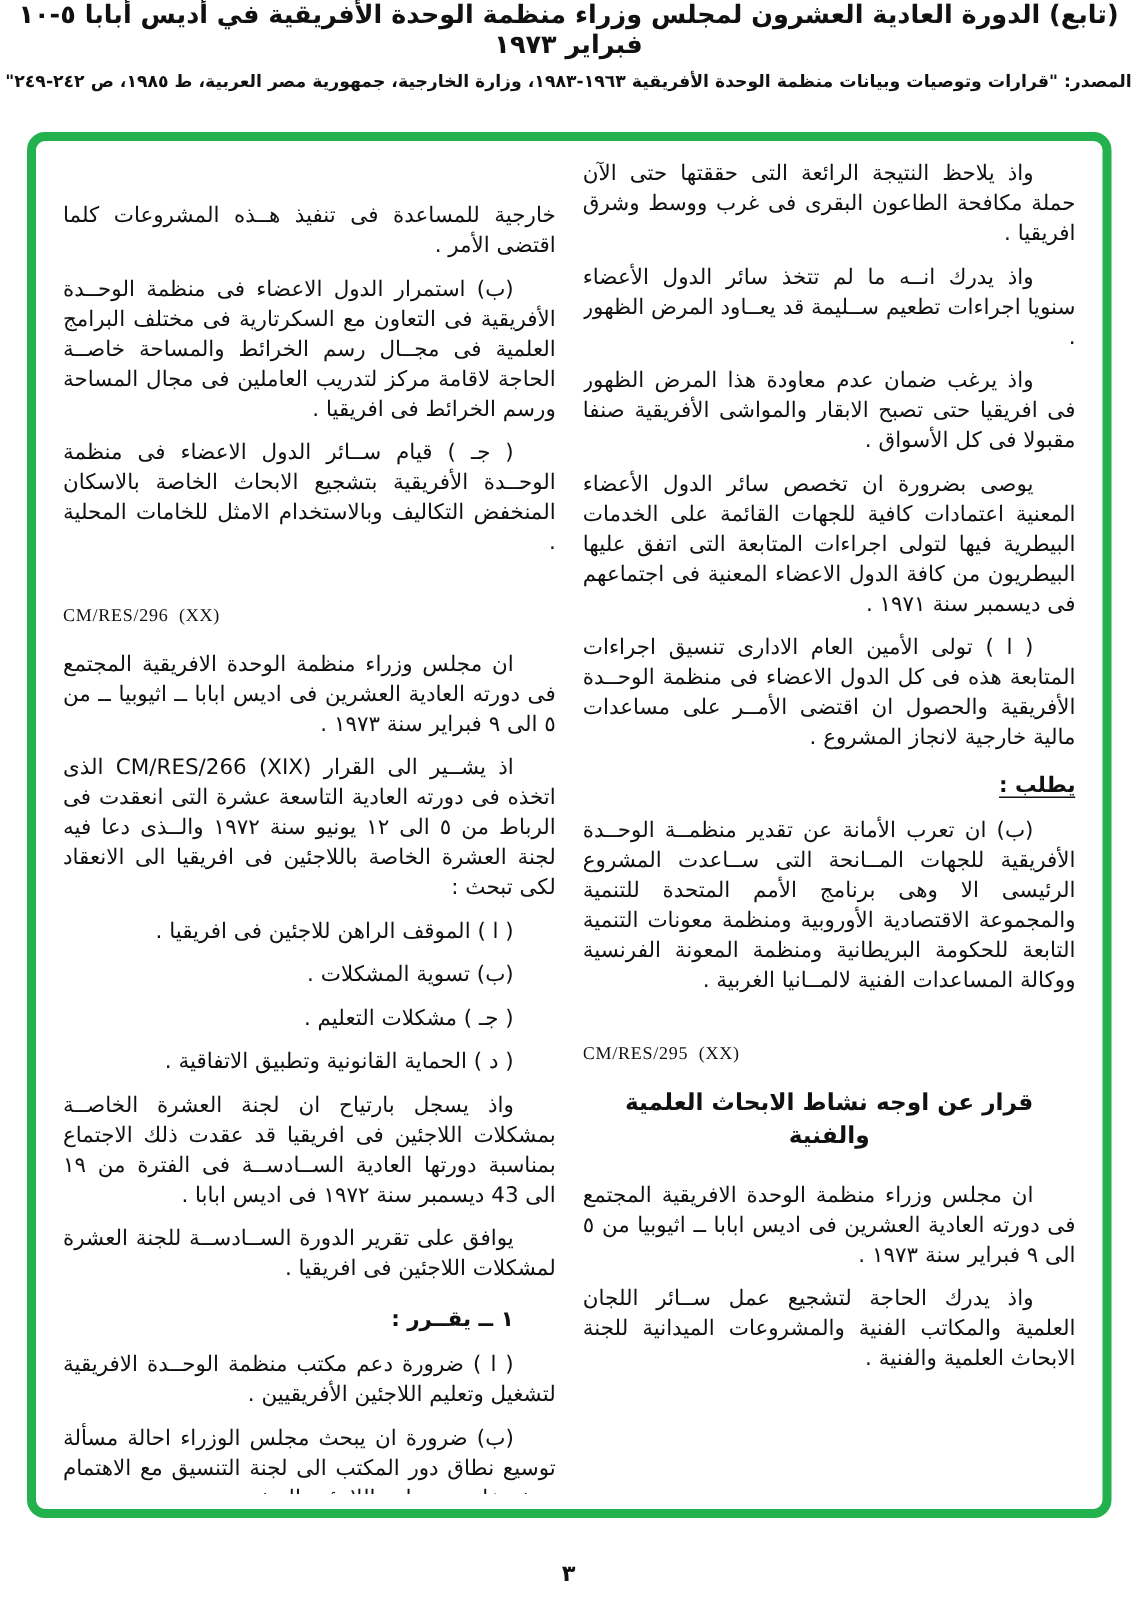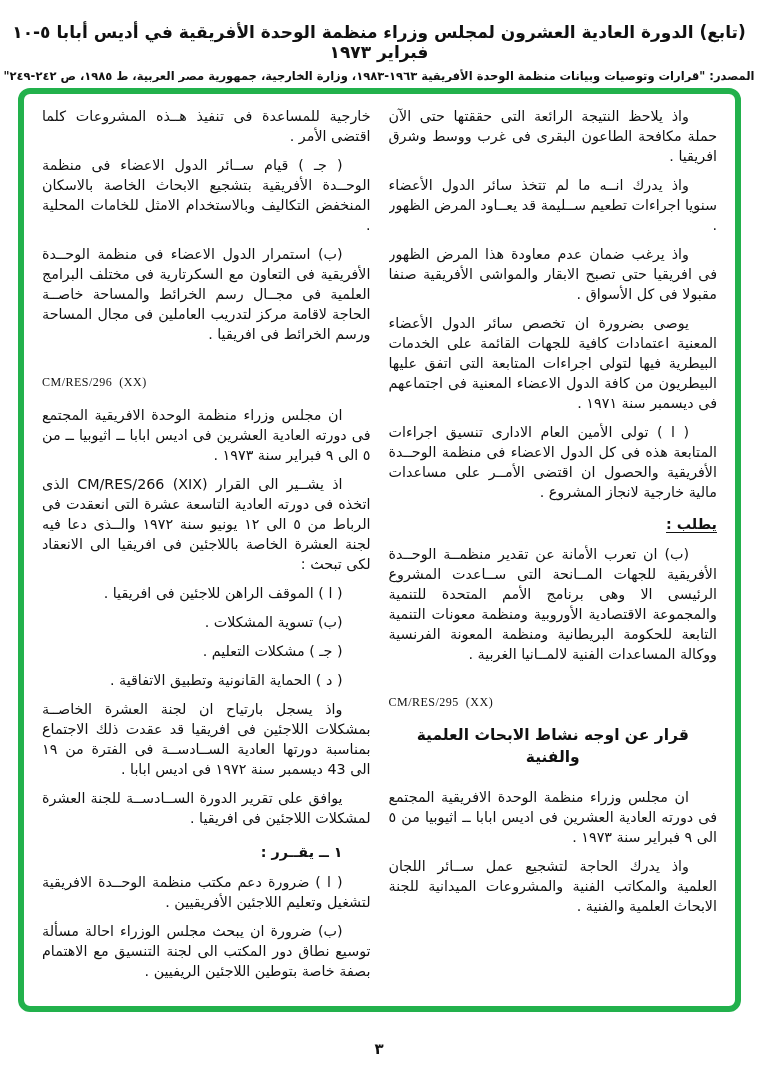--- a/index.html
+++ b/index.html
@@ -13,21 +13,20 @@
     position: relative;
     overflow: hidden;
     font-family: "DejaVu Sans", sans-serif;
     color: #111111;
   }
   .header {
     position: absolute;
     top: 0;
     left: 0;
     right: 0;
-    padding-top: 22px;
     text-align: center;
     direction: rtl;
   }
   .doc-title {
     font-size: 17px;
     font-weight: bold;
     letter-spacing: 0;
   }
   .doc-source {
     font-size: 11.5px;
@@ -56,21 +55,21 @@
   .col {
     flex: 1 1 0;
     overflow: hidden;
     direction: rtl;
     text-align: justify;
     font-size: 14.3px;
     line-height: 1.4;
   }
   .blk { margin: 0 0 9px 0; }
   .para { text-indent: 28px; }
-  .cont { text-indent: 0; }
+  .cont { text-indent: 0; margin-top: 28px; }
   .code {
     direction: ltr;
     text-align: left;
     font-family: "Liberation Serif", serif;
     font-size: 12px;
     font-weight: normal;
     letter-spacing: 0.5px;
     white-space: pre;
     margin: 30px 0 14px 0;
     text-indent: 0;
@@ -122,22 +121,22 @@
         <p class="blk para">( ا ) تولى الأمين العام الادارى تنسيق اجراءات المتابعة هذه فى كل الدول الاعضاء فى منظمة الوحــدة الأفريقية والحصول ان اقتضى الأمــر على مساعدات مالية خارجية لانجاز المشروع .</p>
         <p class="blk subhead">يطلب :</p>
         <p class="blk para">(ب) ان تعرب الأمانة عن تقدير منظمــة الوحــدة الأفريقية للجهات المــانحة التى ســاعدت المشروع الرئيسى الا وهى برنامج الأمم المتحدة للتنمية والمجموعة الاقتصادية الأوروبية ومنظمة معونات التنمية التابعة للحكومة البريطانية ومنظمة المعونة الفرنسية ووكالة المساعدات الفنية لالمــانيا الغربية .</p>
         <p class="blk code">CM/RES/295  (XX)</p>
         <p class="blk title">قرار عن اوجه نشاط الابحاث العلمية والفنية</p>
         <p class="blk para">ان مجلس وزراء منظمة الوحدة الافريقية المجتمع فى دورته العادية العشرين فى اديس ابابا ــ اثيوبيا من ٥ الى ٩ فبراير سنة ١٩٧٣ .</p>
         <p class="blk para">واذ يدرك الحاجة لتشجيع عمل ســائر اللجان العلمية والمكاتب الفنية والمشروعات الميدانية للجنة الابحاث العلمية والفنية .</p>
       </div>
     <div class="col">
         <p class="blk cont">خارجية للمساعدة فى تنفيذ هــذه المشروعات كلما اقتضى الأمر .</p>
+        <p class="blk para">(ب) استمرار الدول الاعضاء فى منظمة الوحــدة الأفريقية فى التعاون مع السكرتارية فى مختلف البرامج العلمية فى مجــال رسم الخرائط والمساحة خاصــة الحاجة لاقامة مركز لتدريب العاملين فى مجال المساحة ورسم الخرائط فى افريقيا .</p>
         <p class="blk para">( جـ ) قيام ســائر الدول الاعضاء فى منظمة الوحــدة الأفريقية بتشجيع الابحاث الخاصة بالاسكان المنخفض التكاليف وبالاستخدام الامثل للخامات المحلية .</p>
-        <p class="blk para">(ب) استمرار الدول الاعضاء فى منظمة الوحــدة الأفريقية فى التعاون مع السكرتارية فى مختلف البرامج العلمية فى مجــال رسم الخرائط والمساحة خاصــة الحاجة لاقامة مركز لتدريب العاملين فى مجال المساحة ورسم الخرائط فى افريقيا .</p>
         <p class="blk code">CM/RES/296  (XX)</p>
         <p class="blk para">ان مجلس وزراء منظمة الوحدة الافريقية المجتمع فى دورته العادية العشرين فى اديس ابابا ــ اثيوبيا ــ من ٥ الى ٩ فبراير سنة ١٩٧٣ .</p>
         <p class="blk para">اذ يشــير الى القرار CM/RES/266 (XIX) الذى اتخذه فى دورته العادية التاسعة عشرة التى انعقدت فى الرباط من ٥ الى ١٢ يونيو سنة ١٩٧٢ والــذى دعا فيه لجنة العشرة الخاصة باللاجئين فى افريقيا الى الانعقاد لكى تبحث :</p>
         <p class="blk para">( ا ) الموقف الراهن للاجئين فى افريقيا .</p>
         <p class="blk para">(ب) تسوية المشكلات .</p>
         <p class="blk para">( جـ ) مشكلات التعليم .</p>
         <p class="blk para">( د ) الحماية القانونية وتطبيق الاتفاقية .</p>
         <p class="blk para">واذ يسجل بارتياح ان لجنة العشرة الخاصــة بمشكلات اللاجئين فى افريقيا قد عقدت ذلك الاجتماع بمناسبة دورتها العادية الســادســة فى الفترة من ١٩ الى 43 ديسمبر سنة ١٩٧٢ فى اديس ابابا .</p>
         <p class="blk para">يوافق على تقرير الدورة الســادســة للجنة العشرة لمشكلات اللاجئين فى افريقيا .</p>
         <p class="blk bold">١ ــ يقــرر :</p>

